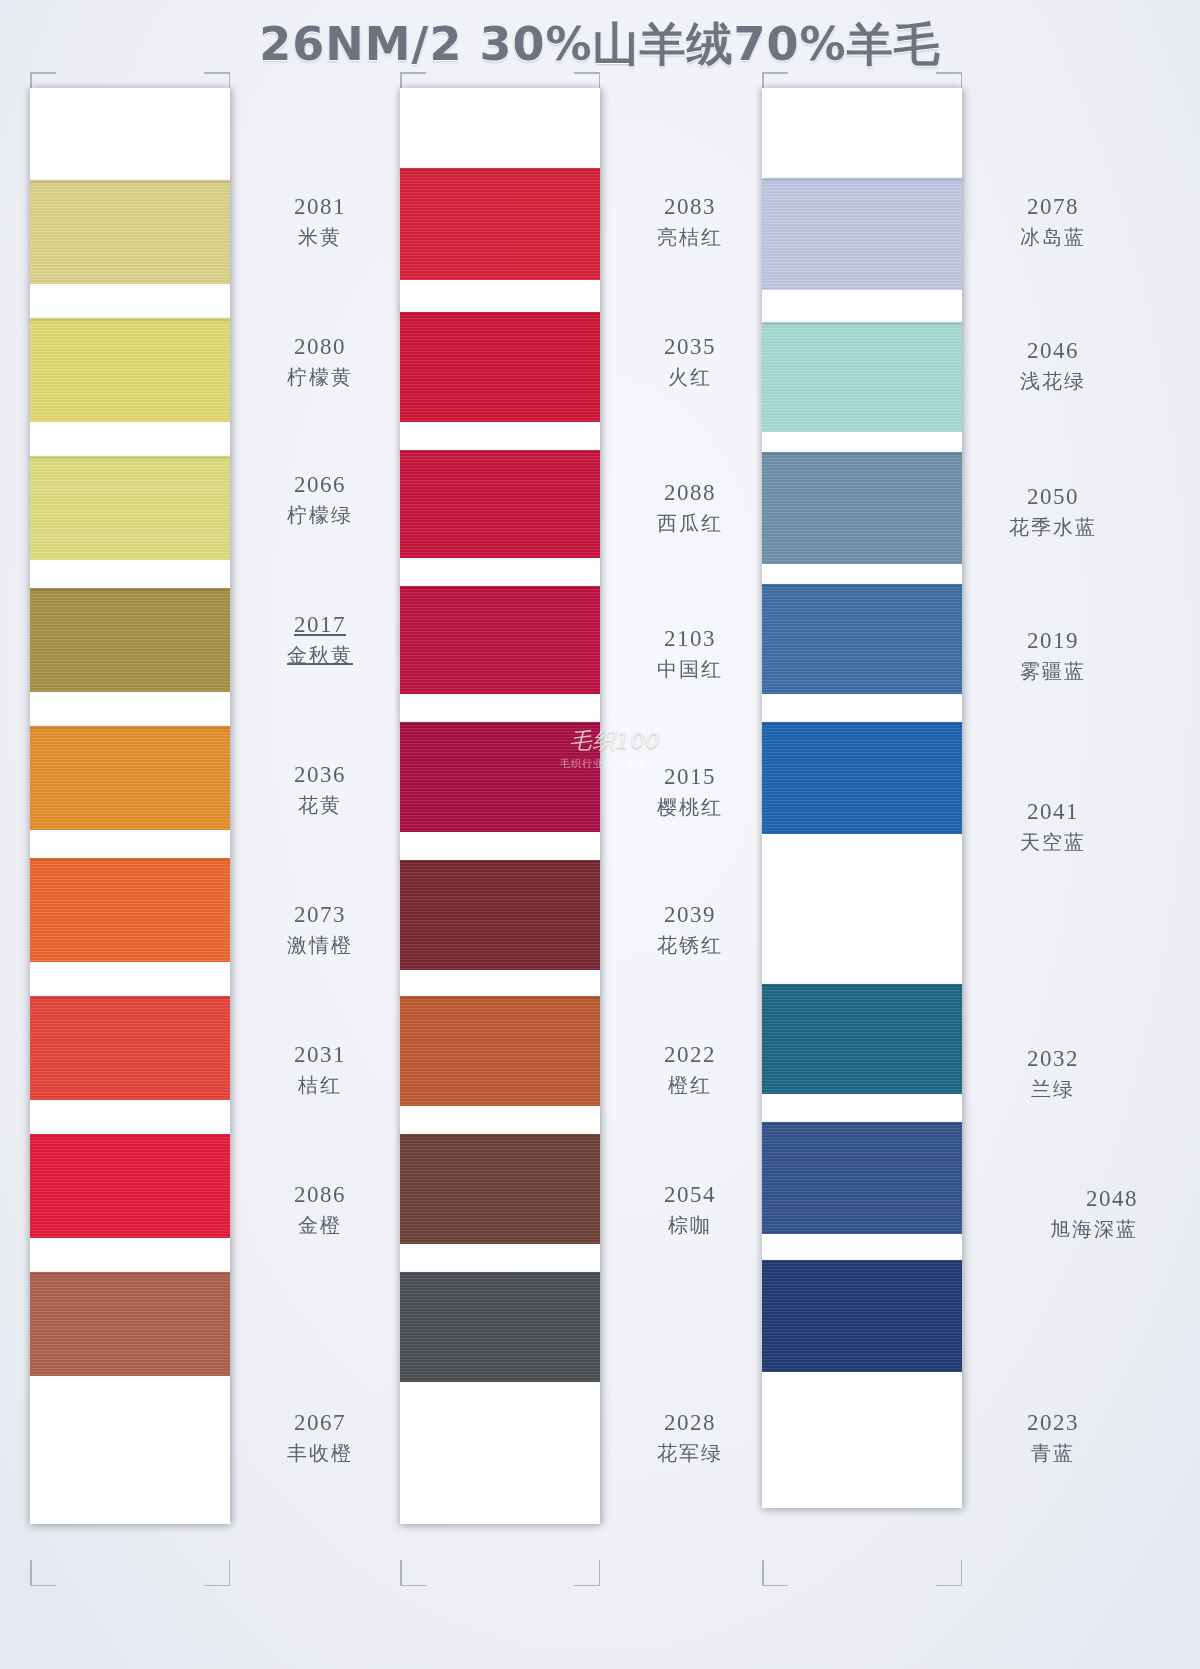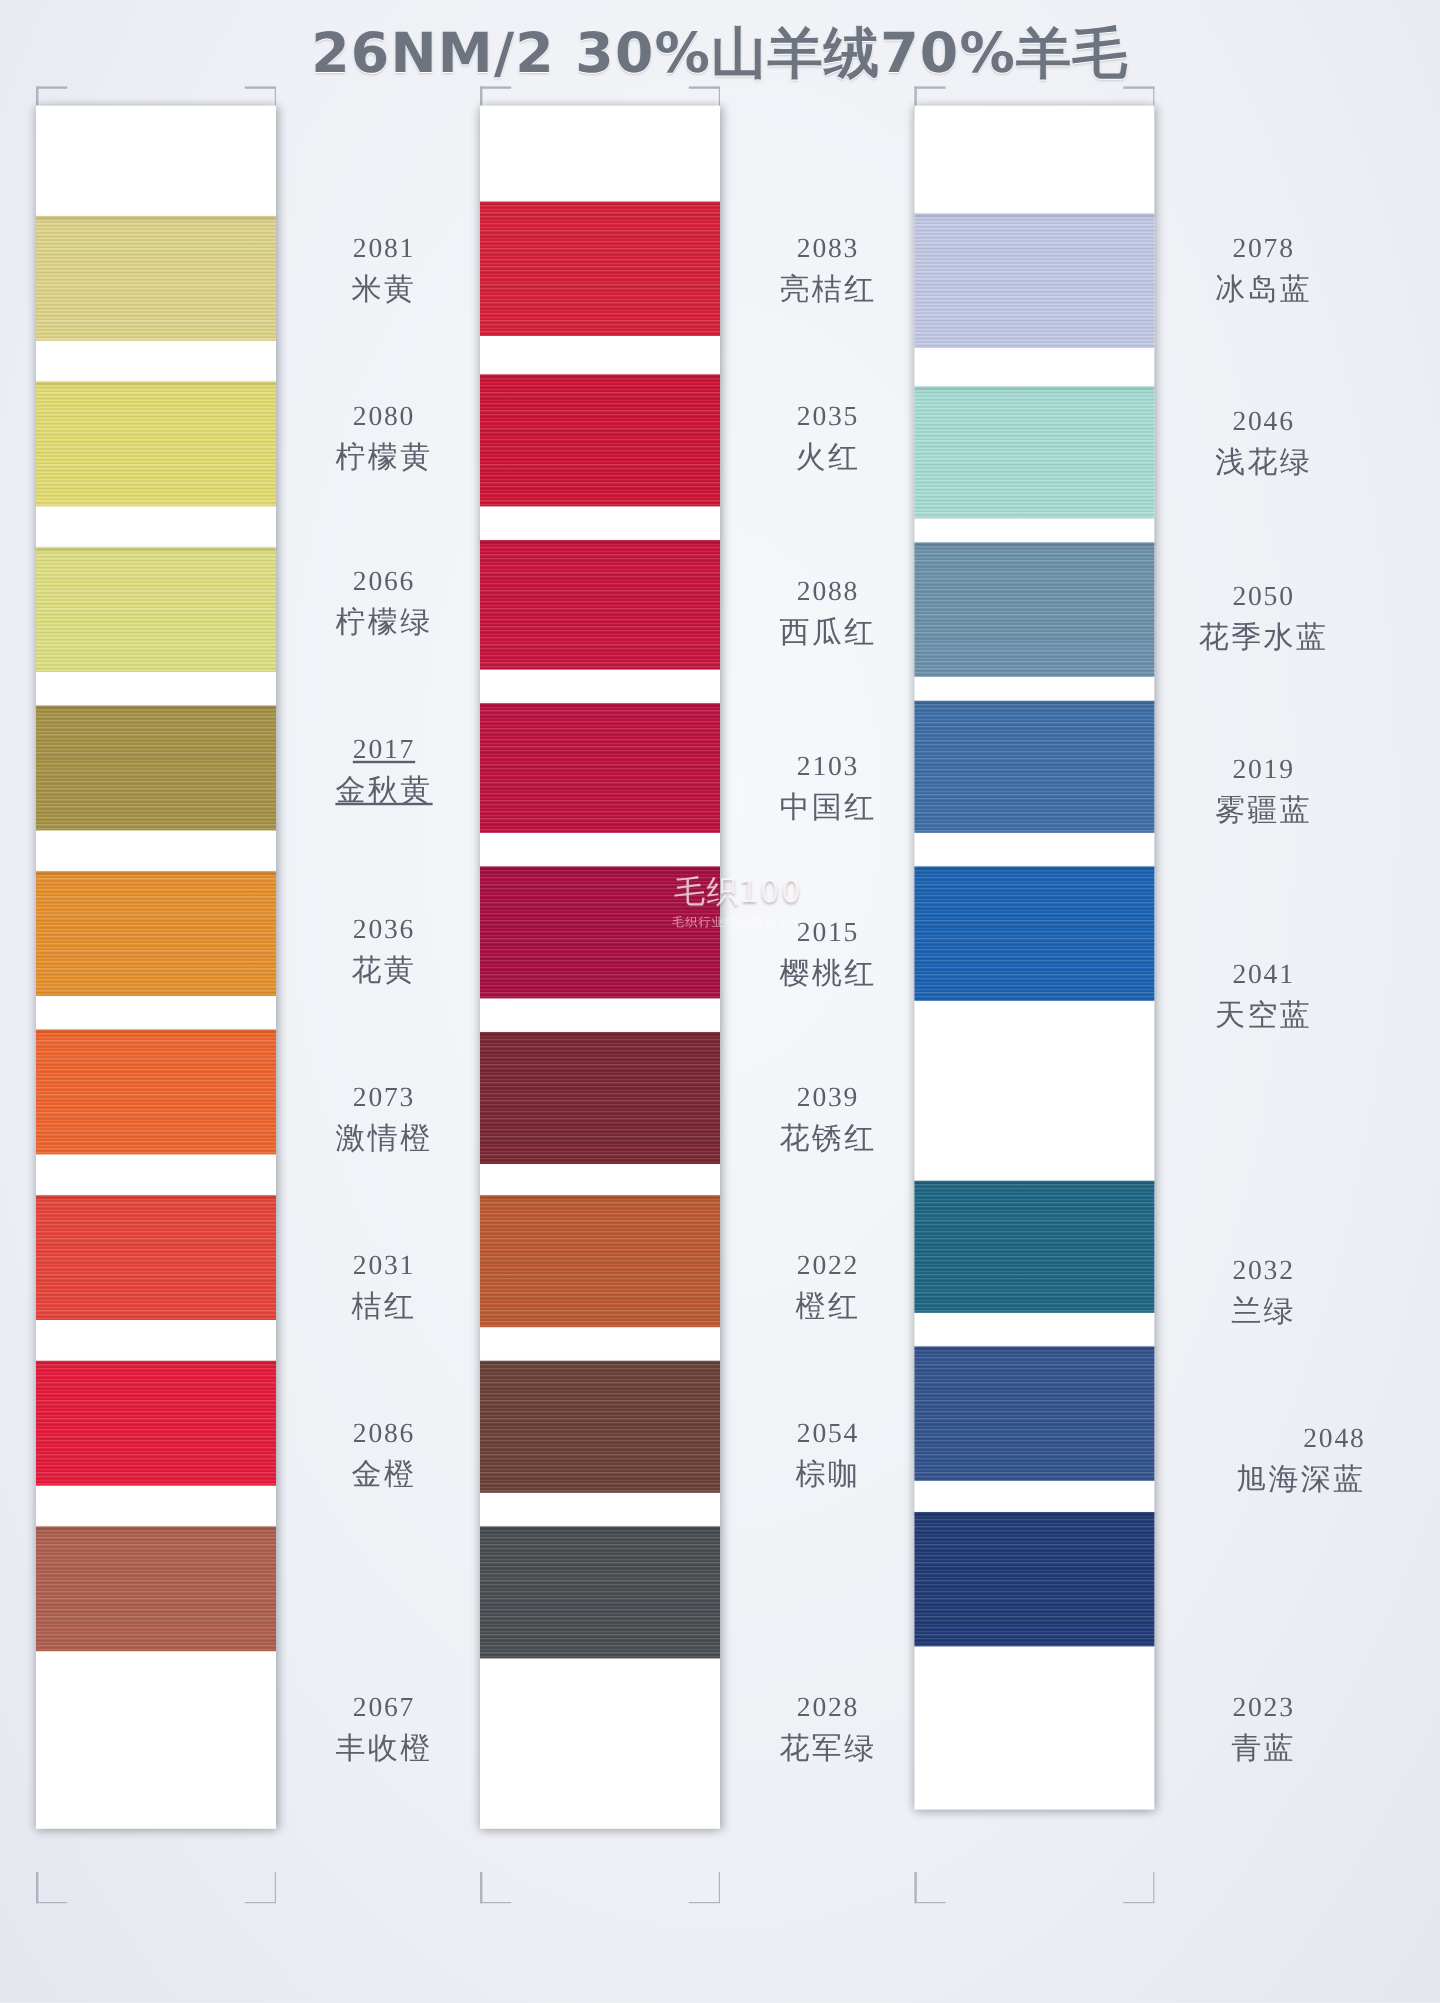--- a/index.html
+++ b/index.html
@@ -79,36 +79,36 @@
     width:170px;
     text-align:center;
     color:#5b616c;
     line-height:1.28;
   }
   .label .code{
     display:block;font-size:23px;letter-spacing:1.5px;
     font-family:"Liberation Serif","DejaVu Serif",serif;
   }
   .label .name{
-    display:block;font-size:25px;letter-spacing:2px;margin-top:4px;
+    display:block;font-size:20px;letter-spacing:2px;margin-top:4px;
     font-family:"DejaVu Sans","Liberation Sans",sans-serif;
   }
   #labels1 .label{left:235px;}
   #labels2 .label{left:605px;}
   #labels3 .label{left:968px;}
 
   .watermark{
     position:absolute;left:535px;top:726px;
     width:160px;text-align:center;
     color:rgba(255,255,255,.72);
     font-family:"DejaVu Sans","Liberation Sans",sans-serif;
     pointer-events:none;
   }
-  .watermark .wm-main{font-size:26px;letter-spacing:1px;display:block;
-    text-shadow:0 1px 2px rgba(120,60,70,.35);}
+  .watermark .wm-main{font-size:22px;letter-spacing:1px;display:block;
+    text-shadow:0 1px 2px rgba(120,60,70,.35);font-style:italic;}
   .watermark .wm-sub{font-size:10px;letter-spacing:1px;display:block;
     color:rgba(255,255,255,.55);margin-top:1px;}
 </style>
 </head>
 <body>
 
 <div class="paper"></div>
 
 <div class="page-title">26NM/2 30%山羊绒70%羊毛</div>
 

